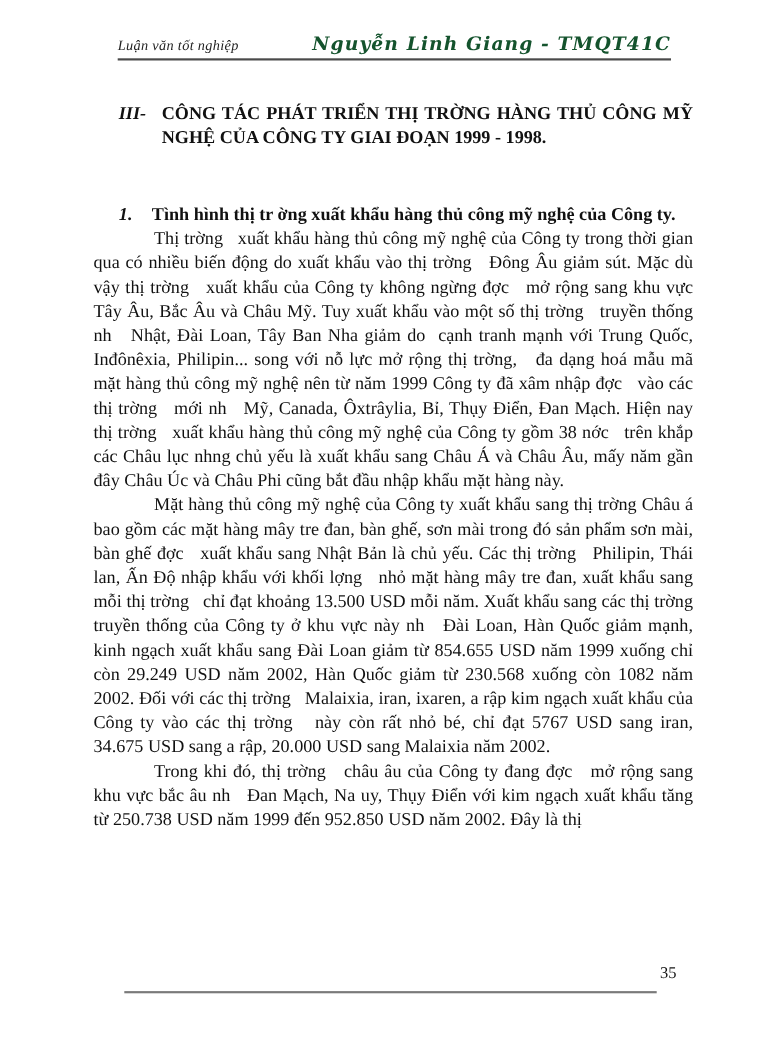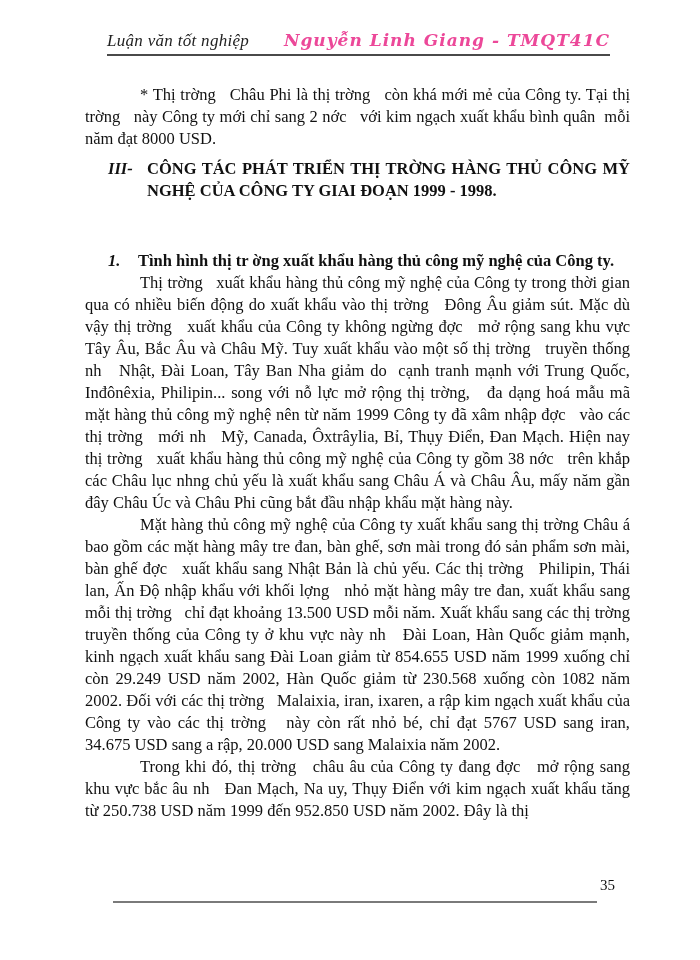--- a/index.html
+++ b/index.html
@@ -21,31 +21,31 @@
     left: 107px;
     width: 503px;
     display: flex;
     justify-content: space-between;
     align-items: baseline;
     border-bottom: 2px solid #4a4a4a;
     padding-bottom: 3px;
   }
   .header-left {
     font-style: italic;
-    font-size: 17px;
+    font-size: 13px;
     letter-spacing: 0.3px;
     color: #222;
   }
   .header-right {
     font-family: "DejaVu Serif", serif;
     font-style: italic;
     font-weight: bold;
     font-size: 17px;
     letter-spacing: 1px;
-    color: #ec4899;
+    color: #14532d;
   }
 
   
   .content {
     position: absolute;
     top: 84px;
     left: 85px;
     width: 545px;
     font-size: 16.5px;
     line-height: 22px;
@@ -93,21 +93,20 @@
 
 <div class="page">
 
   <div class="header">
     <span class="header-left">Luận văn  tốt nghiệp</span>
     <span class="header-right">Nguyễn Linh Giang - TMQT41C</span>
   </div>
 
   <div class="content">
 
-    <p class="para">* Thị trờng   Châu Phi là thị trờng   còn khá mới mẻ của Công ty. Tại thị trờng   này Công ty mới chỉ sang 2 nớc   với kim ngạch xuất khẩu bình quân  mỗi năm đạt 8000 USD.</p>
 
 
     <div class="heading h-iii">
       <span class="marker">III-</span>
       <span class="htext">CÔNG TÁC PHÁT TRIỂN THỊ TRỜNG   HÀNG THỦ CÔNG MỸ NGHỆ CỦA CÔNG TY GIAI ĐOẠN 1999 - 1998.</span>
     </div>
 
     <div class="heading h-1">
       <span class="marker">1.</span>
       <span class="htext">Tình hình thị tr ờng xuất khẩu hàng thủ công mỹ nghệ của Công ty.</span>

